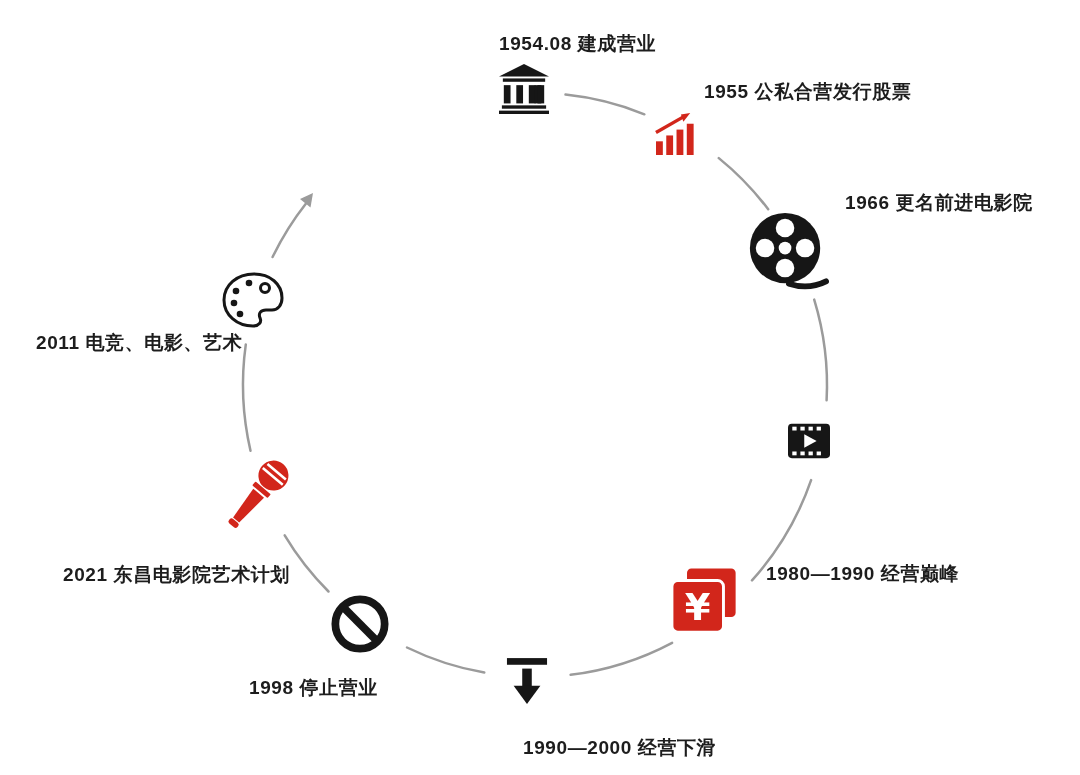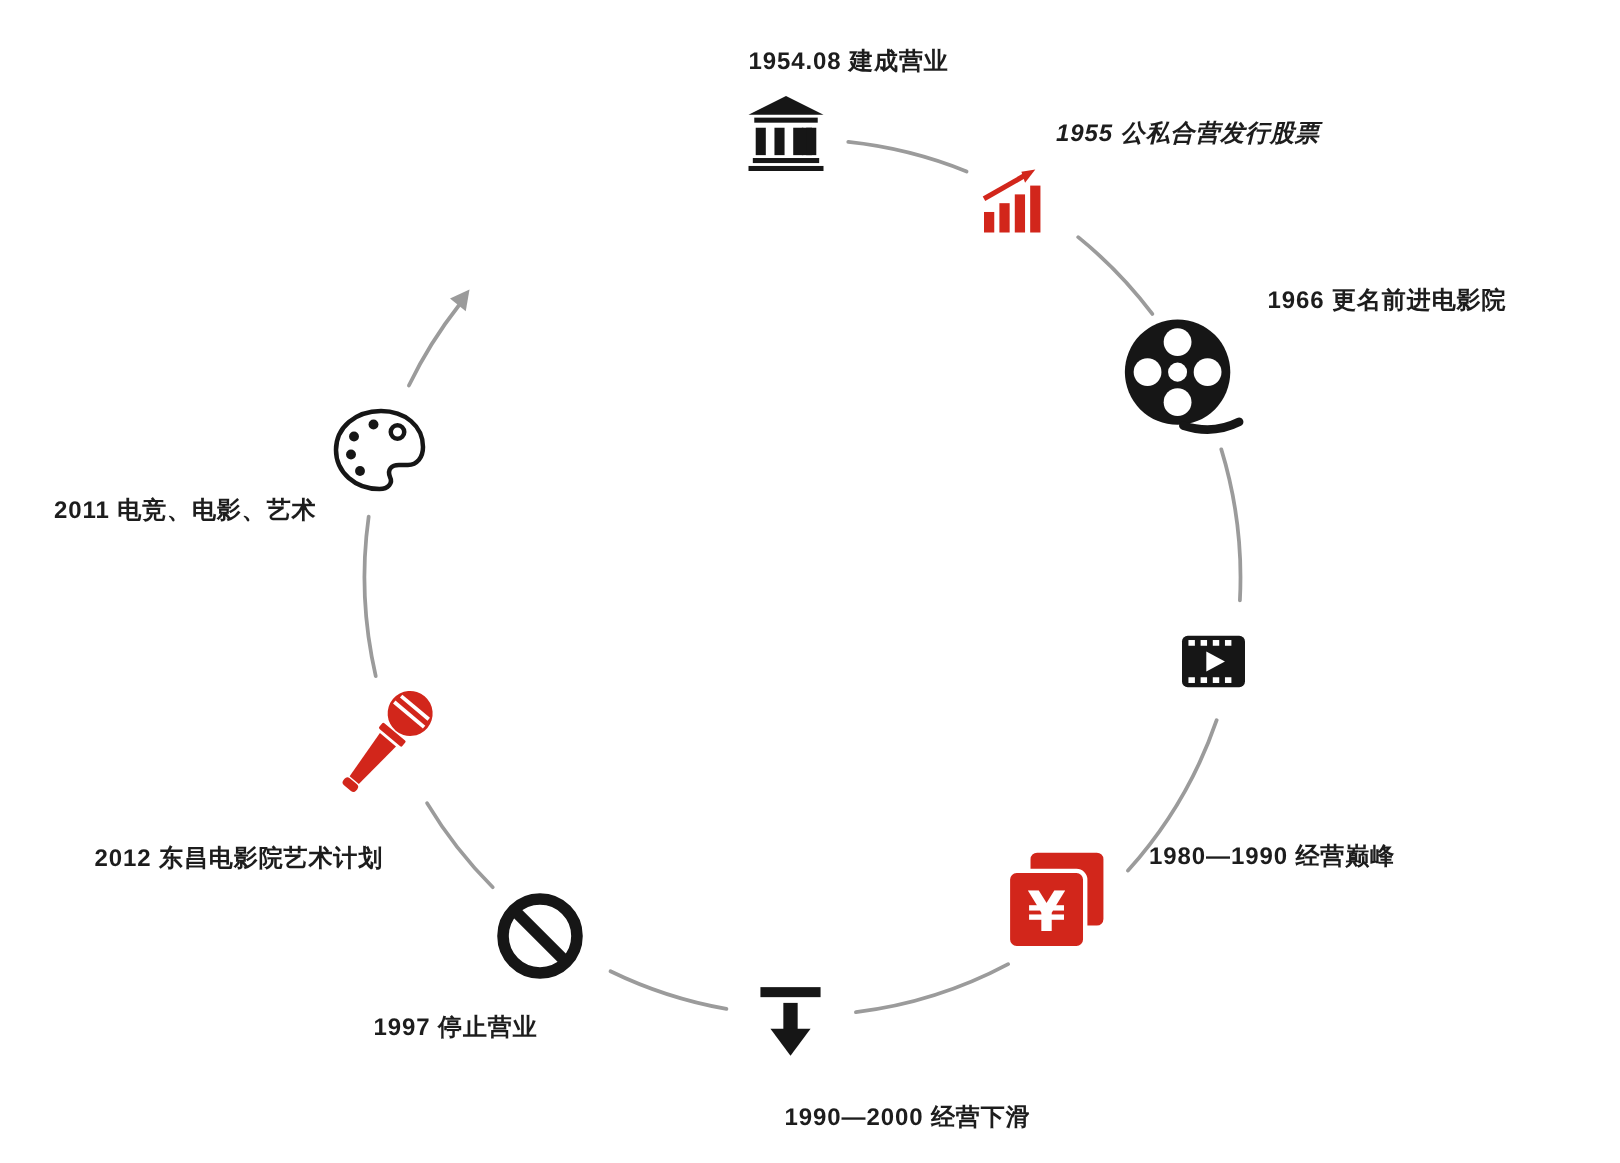--- a/index.html
+++ b/index.html
@@ -4,39 +4,39 @@
 <style>
   * { margin:0; padding:0; box-sizing:border-box; }
   html,body { background:#ffffff; }
   body { font-family:"Liberation Sans","DejaVu Sans",sans-serif; }
   .stage { position:relative; width:1080px; height:775px; background:#ffffff; overflow:hidden; }
   .arc-svg { position:absolute; left:0; top:0; width:1080px; height:775px; }
   .node { position:absolute; }
   .node svg { display:block; overflow:visible; }
   .tl-label {
     position:absolute;
-    font-size:16px;
+    font-size:19px;
     font-weight:bold;
     color:#1d1d1d;
     letter-spacing:0.6px;
     white-space:nowrap;
   }
   
   .n-1954 { left:497px; top:64px;  }
   .n-1955 { left:654px; top:112px; }
   .n-1966 { left:746px; top:210px; }
   .n-1982 { left:788px; top:423px; }
   .n-1980 { left:670px; top:564px; }
   .n-1990 { left:506px; top:658px; }
   .n-2004 { left:331px; top:595px; }
   .n-2014 { left:216px; top:452px; }
   .n-2019 { left:221px; top:271px; }
   
   .l-1954 { left:499px; top:31px;  }
-  .l-1955 { left:704px; top:79px;font-style:italic;  }
+  .l-1955 { left:704px; top:79px;  }
   .l-1966 { left:845px; top:190px;text-align:right; }
   .l-1982 { left:843px; top:406px; }
   .l-1980 { left:766px; top:561px; }
   .l-1990 { left:491px; top:735px;margin-left:32px; }
   .l-2004 { left:249px; top:675px; }
   .l-2014 { left:63px;  top:562px; }
   .l-2019 { left:36px;  top:330px; }
 </style>
 </head>
 <body>
@@ -132,35 +132,35 @@
     </svg>
   </div>
   <div class="tl-label l-1990">1990—2000 经营下滑</div>
 
   <div class="node n-2004">
     <svg width="58" height="58" viewBox="0 0 60 60">
       <circle cx="30" cy="30" r="25.5" fill="none" stroke="#161616" stroke-width="8"></circle>
       <line x1="12.5" y1="12.5" x2="47.5" y2="47.5" stroke="#161616" stroke-width="8"></line>
     </svg>
   </div>
-  <div class="tl-label l-2004">1997 停止营业</div>
+  <div class="tl-label l-2004">1998 停止营业</div>
 
   <div class="node n-2014">
     <svg width="84" height="84" viewBox="0 0 84 84">
       <g transform="rotate(40 42 42)">
         <circle cx="42" cy="18" r="15" fill="#d2261b"></circle>
         <path d="M30,13 L54,13" stroke="#ffffff" stroke-width="2.5"></path>
         <path d="M29,19 L55,19" stroke="#ffffff" stroke-width="2.5"></path>
         <rect x="32" y="34" width="20" height="5" rx="1" fill="#d2261b"></rect>
         <polygon points="35,41 49,41 46,76 38,76" fill="#d2261b"></polygon>
         <rect x="36.5" y="77" width="11" height="6" rx="2.5" fill="#d2261b"></rect>
       </g>
     </svg>
   </div>
-  <div class="tl-label l-2014">2012 东昌电影院艺术计划</div>
+  <div class="tl-label l-2014">2021 东昌电影院艺术计划</div>
 
   <div class="node n-2019">
     <svg width="64" height="58" viewBox="0 0 64 58">
       <path d="M33,3 C16,3 3,14 3,29 C3,44 16,55 32,55 C38,55 41,51 39,47 C37,42 40,39 45,39 L51,39 C57,39 61,34 61,27 C61,13 49,3 33,3 Z" fill="#ffffff" stroke="#161616" stroke-width="3"></path>
       <circle cx="44" cy="17" r="4.5" fill="none" stroke="#161616" stroke-width="3"></circle>
       <g fill="#161616">
         <circle cx="15" cy="20" r="3.3"></circle>
         <circle cx="13" cy="32" r="3.3"></circle>
         <circle cx="19" cy="43" r="3.3"></circle>
         <circle cx="28" cy="12" r="3.3"></circle>

